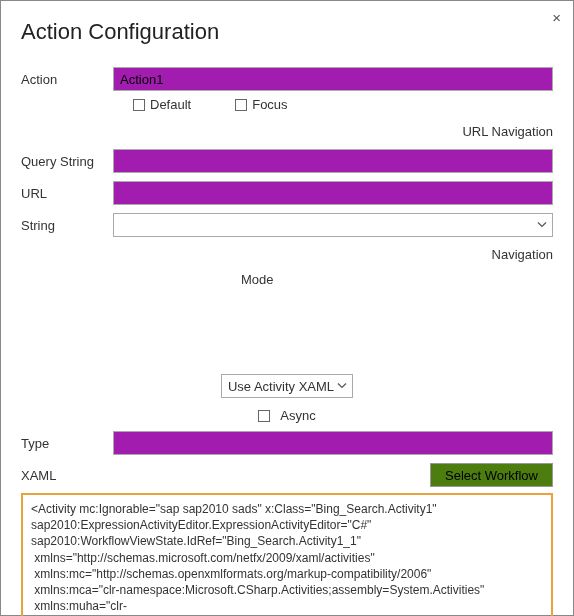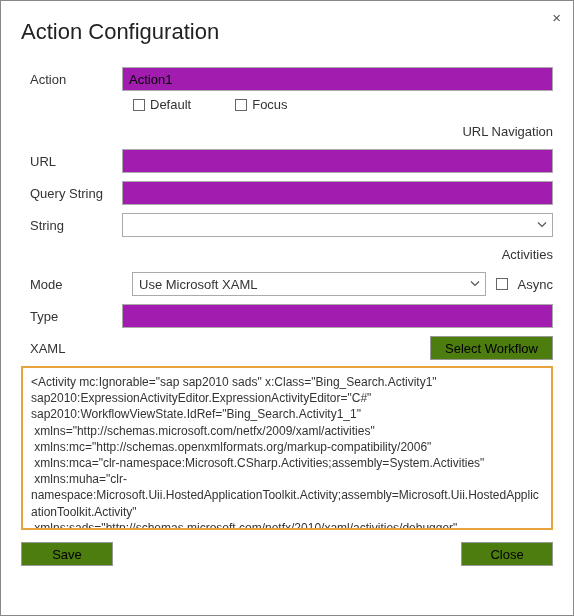--- a/index.html
+++ b/index.html
@@ -35,21 +35,20 @@
   .row {
     display: flex;
     align-items: center;
     margin-bottom: 8px;
   }
   .label {
     width: 92px;
     flex: 0 0 92px;
     font-size: 13px;
     color: #333;
-    margin-left: 9px;
   }
   .section-label {
     font-size: 13px;
     color: #333;
     margin: 10px 0 10px 0;
     text-align: right;
   }
   input[type="text"], .text-input {
     flex: 1;
     height: 24px;
@@ -93,21 +92,21 @@
     width: 12px;
     height: 12px;
     border: 1px solid #666;
     display: inline-block;
     margin-right: 5px;
     vertical-align: middle;
     cursor: pointer;
     background: #fff;
   }
   .cb-item { display: flex; align-items: center; font-size: 13px; padding-left: 20px; }
-  .mode-row { display: flex; align-items: center; gap: 10px; margin-bottom: 8px; }
+  .mode-row { display: flex; align-items: center; gap: 10px; margin-bottom: 8px; flex-direction: column; }
   .mode-row .label { width: 92px; flex: 0 0 92px; }
   .mode-row .select-wrap { flex: 1; }
   .async-wrap { display: flex; align-items: center; gap: 5px; }
   .btn {
     border: 1px solid #999;
     background: #4d7c0f;
     height: 24px;
     padding: 0 14px;
     font-size: 13px;
     font-family: inherit;
@@ -163,50 +162,50 @@
     </div>
     <div class="cb-item">
       <span class="checkbox"></span>
       <span>Focus</span>
     </div>
   </div>
 
   <div class="section-label">URL Navigation</div>
 
   <div class="row">
+    <div class="label">Query String</div>
+    <input type="text" class="text-input" value="" style="">
+  </div>
+
+  <div class="row">
     <div class="label">URL</div>
-    <input type="text" class="text-input" value="" style="">
-  </div>
-
-  <div class="row">
-    <div class="label">Query String</div>
     <input type="text" class="text-input" value="" style="">
   </div>
 
   <div class="row">
     <div class="label">String</div>
     <div class="select-wrap">
       <div class="select">
         <span></span>
       </div>
       <span class="select-caret">
         <svg class="caret" viewBox="0 0 10 10">
             <path d="M1 3 L5 7 L9 3" stroke="#555" stroke-width="1.2" fill="none"></path>
           </svg>
       </span>
     </div>
   </div>
 
-  <div class="section-label">Activities</div>
+  <div class="section-label">Navigation</div>
 
   <div class="mode-row">
     <div class="label">Mode</div>
     <div class="select-wrap">
       <div class="select">
-        <span>Use Microsoft XAML</span>
+        <span>Use Activity XAML</span>
       </div>
       <span class="select-caret">
         <svg class="caret" viewBox="0 0 10 10">
             <path d="M1 3 L5 7 L9 3" stroke="#555" stroke-width="1.2" fill="none"></path>
           </svg>
       </span>
     </div>
     <div class="async-wrap">
       <span class="checkbox"></span>
       <span>Async</span>

